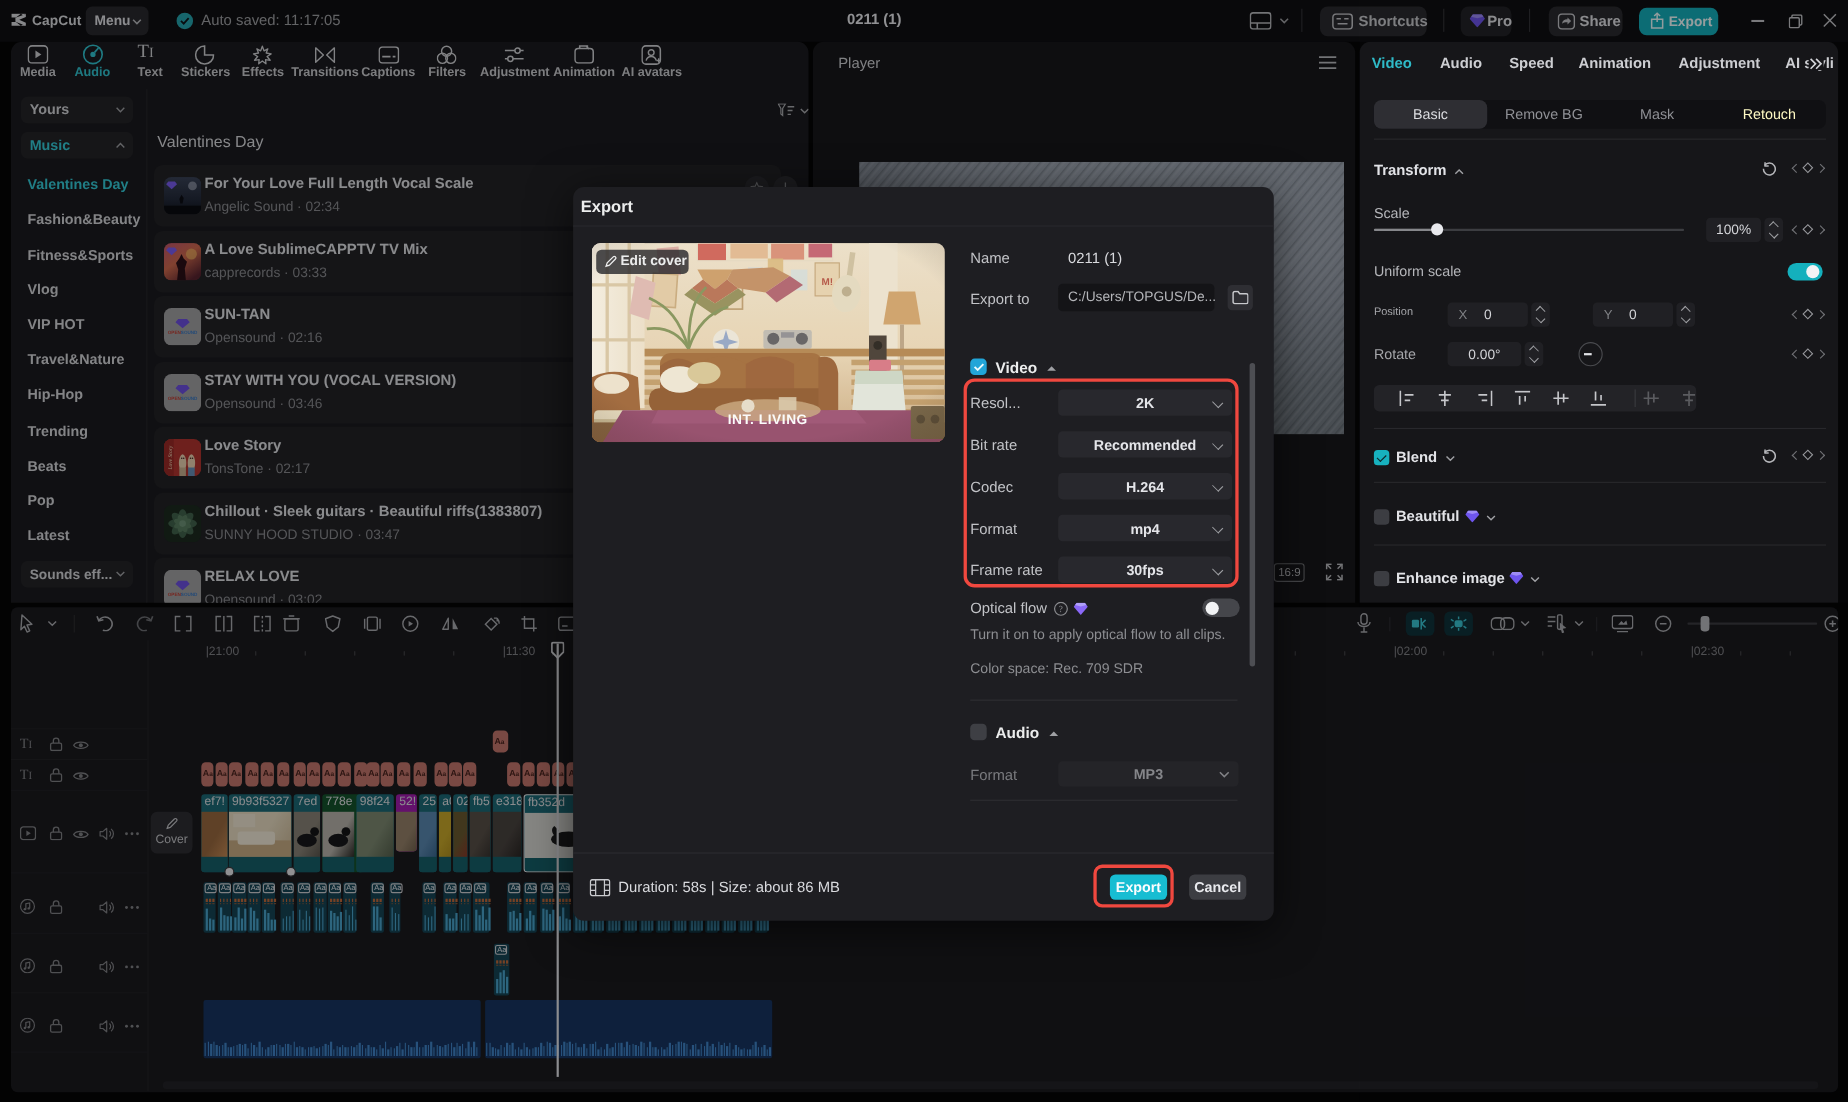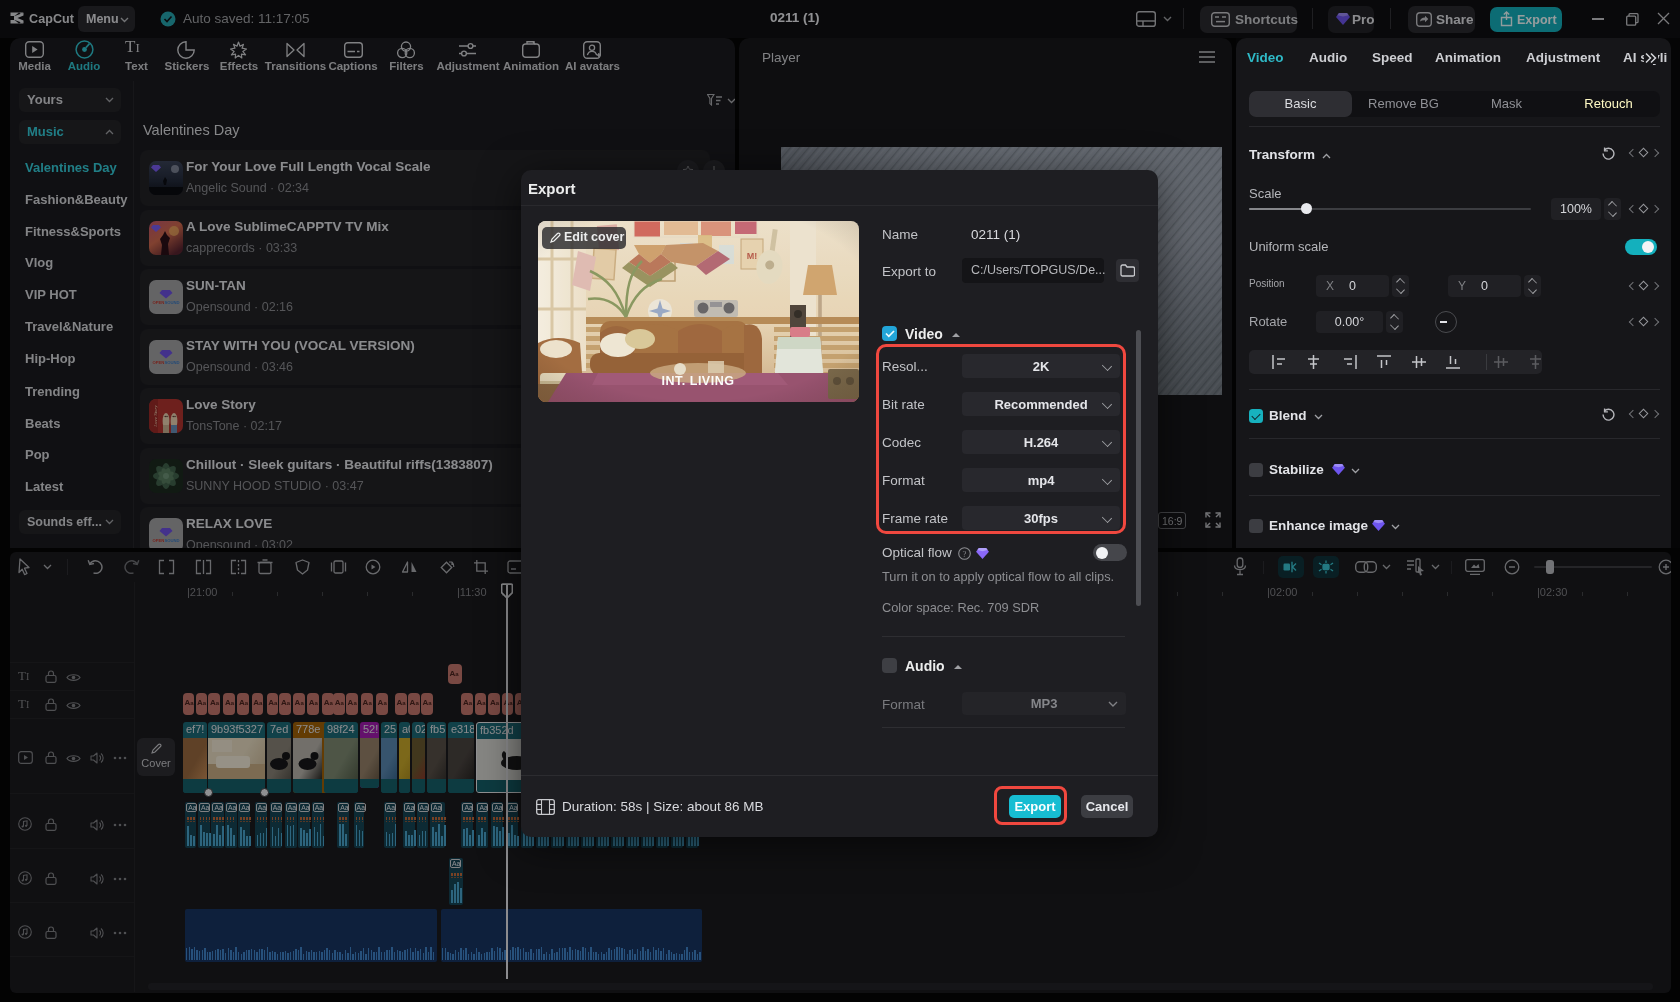--- a/index.html
+++ b/index.html
@@ -551,21 +551,21 @@
     <svg class="abs" style="left:366px;top:370px;" width="13" height="13" viewBox="0 0 13 13">
       <path d="M2.2 3.4 A5.4 5.4 0 1 1 1.1 6.5" fill="none" stroke="#b5b6ba" stroke-width="1.4"></path>
       <path d="M2.6 0.6 L2.6 3.9 L5.9 3.9" fill="none" stroke="#b5b6ba" stroke-width="1.4"></path>
     </svg>
     <div class="kf" style="left:393px;top:370px;">
         <b></b>
       </div>
     <div class="abs" style="left:13px;top:400px;width:411px;height:1px;background:#28282c;"></div>
 
     <div class="abs cbx" style="left:13px;top:425px;"></div>
-    <div class="t" style="left:33px;top:424px;font-size:13.5px;font-weight:700;color:#e2e3e7;">Stabilize</div>
+    <div class="t" style="left:33px;top:424px;font-size:13.5px;font-weight:700;color:#e2e3e7;">Beautiful</div>
     <svg class="abs" style="left:96px;top:426px;" width="13" height="11" viewBox="0 0 14 12">
       <path d="M3 0 L11 0 L14 4 L7 12 L0 4 Z" fill="#6e55ee"></path>
       <path d="M3 0 L11 0 L12.6 2.2 L7 3.6 L1.4 2.2 Z" fill="#9d8cf5"></path>
     </svg>
     <svg class="abs" style="left:115px;top:430px;" width="9" height="6" viewBox="0 0 9 6">
         <polyline points="1,1 4.5,4.5 8,1" fill="none" stroke="#9fa0a4" stroke-width="1.3"></polyline>
       </svg>
     <div class="abs" style="left:13px;top:457px;width:411px;height:1px;background:#28282c;"></div>
 
     <div class="abs cbx" style="left:13px;top:481px;"></div>
@@ -937,37 +937,37 @@
 <div class="abs" style="left:257px;top:170px;width:24px;height:71px;background:#1c6a76;border-radius:3px;overflow:hidden;">
 <div class="t" style="left:3px;top:1px;font-size:11px;color:#dfe0e4;">7ed</div>
 <div class="abs" style="left:0;top:16px;width:24px;height:41px;background:linear-gradient(120deg,#8a8478 0%,#8a8478 55%,#5a564e 100%);">
 <svg width="24" height="41" viewBox="0 0 24 41">
             <ellipse cx="12.0" cy="26" rx="9" ry="6" fill="#18181a"></ellipse>
             <circle cx="19.0" cy="18" r="4" fill="#141416"></circle>
           </svg>
 </div>
 <div class="abs" style="left:0;top:57px;width:24px;height:14px;background:#15606a;"></div>
 </div>
-<div class="abs" style="left:283px;top:170px;width:38px;height:71px;background:#a16207;border-radius:3px;overflow:hidden;">
+<div class="abs" style="left:283px;top:170px;width:38px;height:71px;background:#14532d;border-radius:3px;overflow:hidden;">
 <div class="t" style="left:3px;top:1px;font-size:11px;color:#dfe0e4;">778e</div>
 <div class="abs" style="left:0;top:16px;width:29px;height:41px;background:linear-gradient(120deg,#b8b4ac 0%,#b8b4ac 55%,#2e2c28 100%);">
 <svg width="29" height="41" viewBox="0 0 29 41">
             <ellipse cx="14.5" cy="26" rx="9" ry="6" fill="#18181a"></ellipse>
             <circle cx="21.5" cy="18" r="4" fill="#141416"></circle>
           </svg>
 </div>
 <div class="abs" style="left:0;top:57px;width:29px;height:14px;background:#15606a;"></div>
 </div>
 <div class="abs" style="left:314px;top:170px;width:34px;height:71px;background:#1c6a76;border-radius:3px;overflow:hidden;">
 <div class="t" style="left:3px;top:1px;font-size:11px;color:#dfe0e4;">98f24</div>
 <div class="abs" style="left:0;top:16px;width:34px;height:41px;background:linear-gradient(120deg,#7e8a72 0%,#7e8a72 55%,#55604c 100%);">
 </div>
 <div class="abs" style="left:0;top:57px;width:34px;height:14px;background:#15606a;"></div>
 </div>
-<div class="abs" style="left:350px;top:170px;width:19px;height:66px;background:#a21caf;border-radius:3px;overflow:hidden;">
+<div class="abs" style="left:350px;top:170px;width:19px;height:52px;background:#a21caf;border-radius:3px;overflow:hidden;">
 <div class="t" style="left:3px;top:1px;font-size:11px;color:#dfe0e4;">52!</div>
 <div class="abs" style="left:0;top:16px;width:19px;height:41px;background:linear-gradient(120deg,#96826a 0%,#96826a 55%,#6a5a46 100%);">
 </div>
 <div class="abs" style="left:0;top:57px;width:19px;height:14px;background:#15606a;"></div>
 </div>
 <div class="abs" style="left:371px;top:170px;width:16px;height:71px;background:#1c6a76;border-radius:3px;overflow:hidden;">
 <div class="t" style="left:3px;top:1px;font-size:11px;color:#dfe0e4;">25</div>
 <div class="abs" style="left:0;top:16px;width:16px;height:41px;background:linear-gradient(120deg,#5a88b0 0%,#5a88b0 55%,#3a6890 100%);">
 </div>
 <div class="abs" style="left:0;top:57px;width:16px;height:14px;background:#15606a;"></div>

